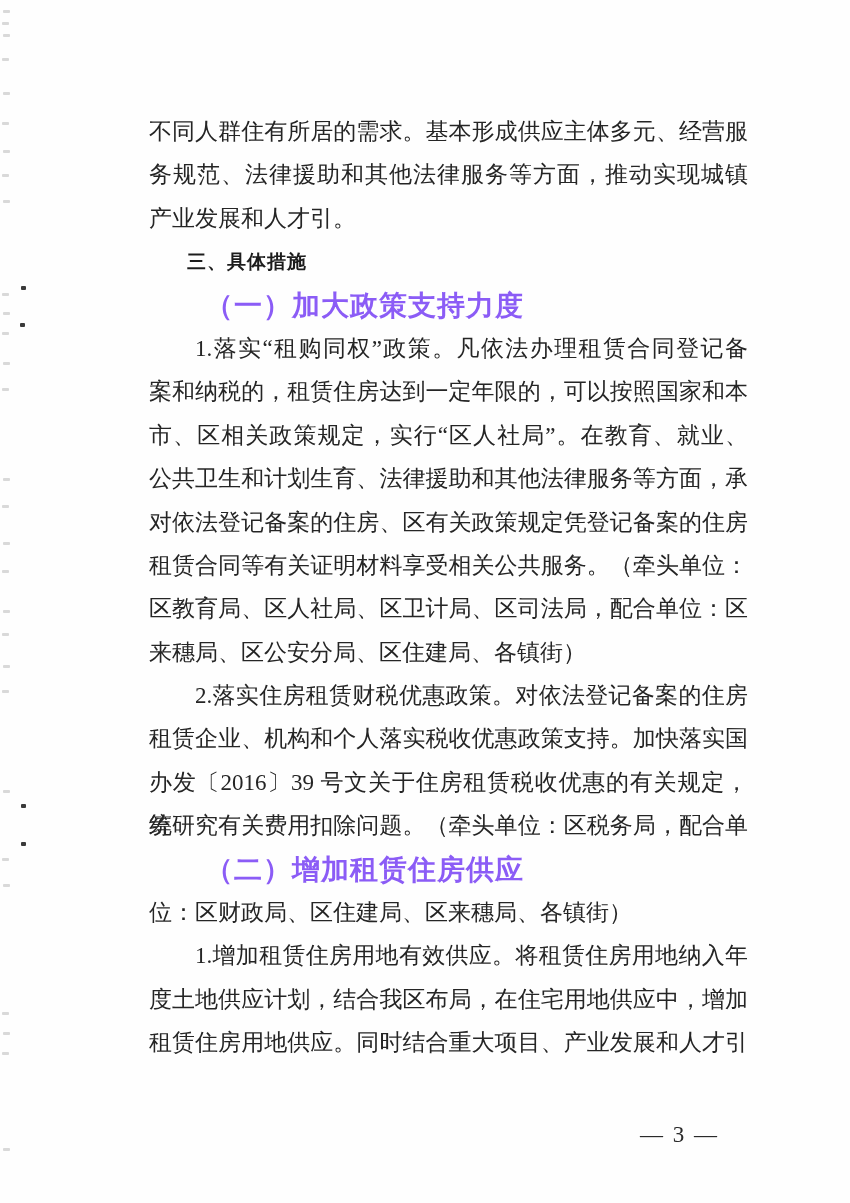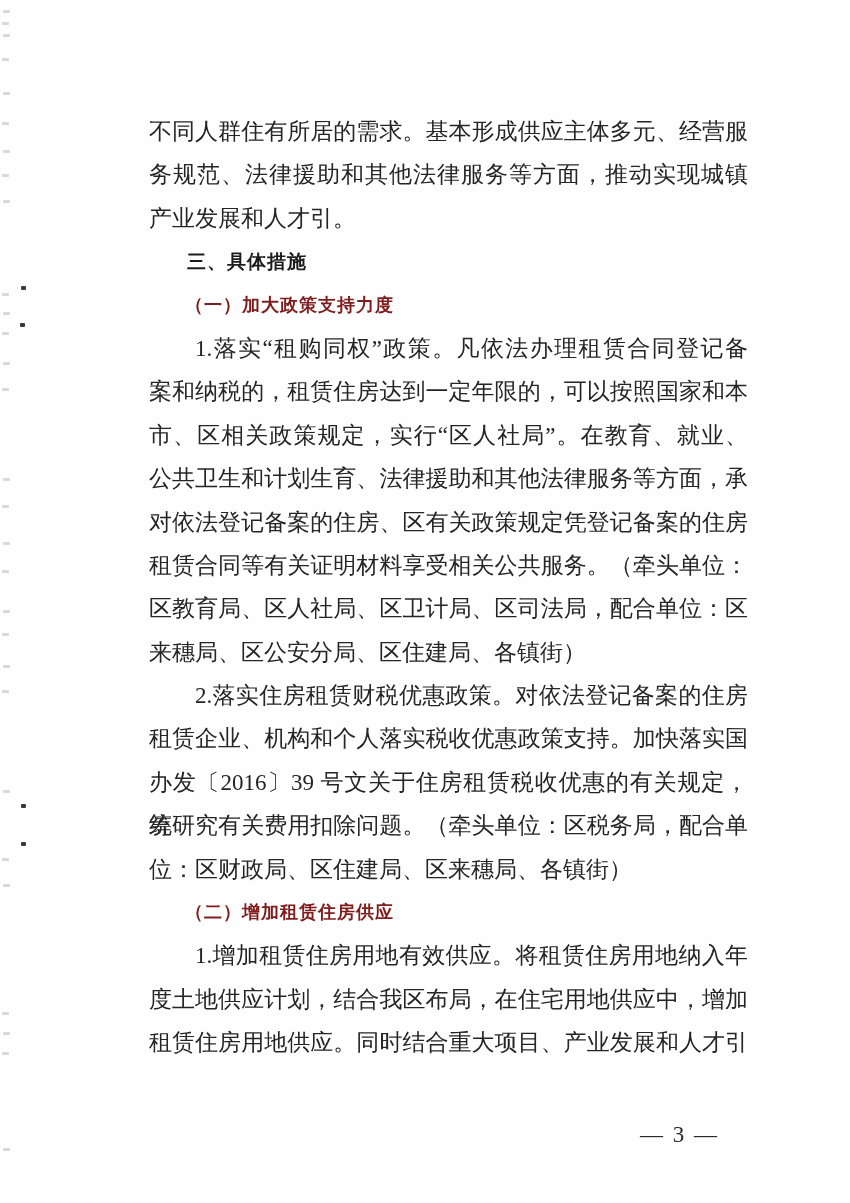--- a/index.html
+++ b/index.html
@@ -40,22 +40,22 @@
   }
   .line.heading-hei {
     font-family: "Liberation Sans", sans-serif;
     font-weight: bold;
     font-size: 19px;
     color: #1c1c1c;
     letter-spacing: 1px;
   }
   .line.heading-kai {
     font-weight: bold;
-    font-size: 18px;
-    color: #7f1d1d;
+    font-size: 28px;
+    color: #8b5cf6;
     letter-spacing: 1px;
   }
   .footer {
     position: absolute;
     top: 1122px;
     right: 131px;
     font-family: "Liberation Serif", serif;
     font-size: 23px;
     color: #2a2a2a;
     letter-spacing: 2px;
@@ -91,22 +91,22 @@
       <div class="line body justify">市、区相关政策规定，实行“区人社局”。在教育、就业、</div>
       <div class="line body justify">公共卫生和计划生育、法律援助和其他法律服务等方面，承</div>
       <div class="line body justify">对依法登记备案的住房、区有关政策规定凭登记备案的住房</div>
       <div class="line body justify">租赁合同等有关证明材料享受相关公共服务。（牵头单位：</div>
       <div class="line body justify">区教育局、区人社局、区卫计局、区司法局，配合单位：区</div>
       <div class="line body">来穗局、区公安分局、区住建局、各镇街）</div>
       <div class="line body indent justify">2.落实住房租赁财税优惠政策。对依法登记备案的住房</div>
       <div class="line body justify">租赁企业、机构和个人落实税收优惠政策支持。加快落实国</div>
       <div class="line body justify">办发〔2016〕39 号文关于住房租赁税收优惠的有关规定，统</div>
       <div class="line body justify">筹研究有关费用扣除问题。（牵头单位：区税务局，配合单</div>
+      <div class="line heading-kai indent">（二）增加租赁住房供应</div>
       <div class="line body">位：区财政局、区住建局、区来穗局、各镇街）</div>
-      <div class="line heading-kai indent">（二）增加租赁住房供应</div>
       <div class="line body indent justify">1.增加租赁住房用地有效供应。将租赁住房用地纳入年</div>
       <div class="line body justify">度土地供应计划，结合我区布局，在住宅用地供应中，增加</div>
       <div class="line body justify">租赁住房用地供应。同时结合重大项目、产业发展和人才引</div>
     </div>
   <div class="footer">— 3 —</div>
   <div id="artifacts">
       <div class="speck" style="left: 21px; top: 286px;"></div>
       <div class="speck" style="left: 20px; top: 323px;"></div>
       <div class="speck" style="left: 21px; top: 804px;"></div>
       <div class="speck" style="left: 21px; top: 842px;"></div>

